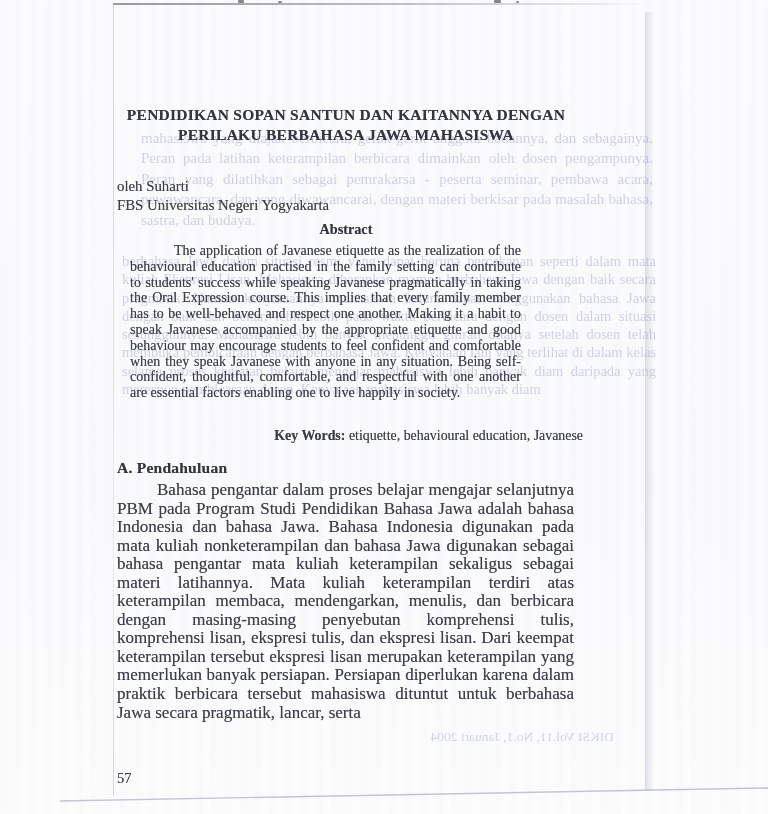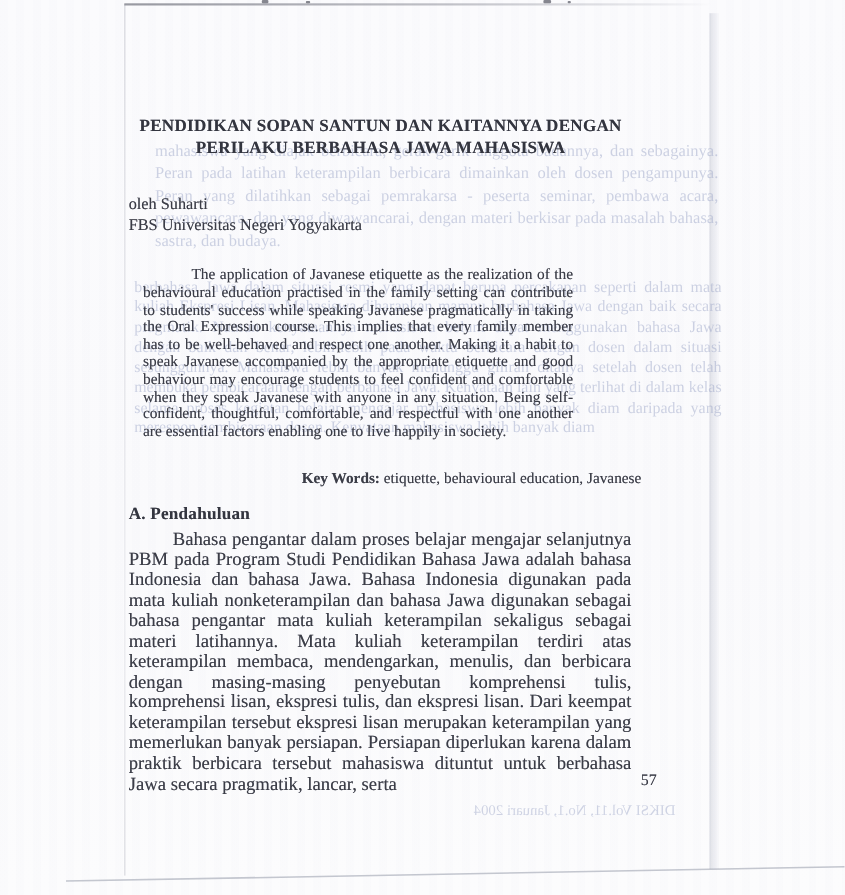--- a/index.html
+++ b/index.html
@@ -90,22 +90,22 @@
     left:117px; top:459px; width:458px;
     font-weight:bold; font-size:15.6px; letter-spacing:0.2px;
     color:#33353f;
   }
   .paragraph{
     left:117px; top:481px; width:457px;
     font-size:17px; line-height:18.55px;
     text-align:justify; text-indent:40px;
   }
   .page-number{
-    left:117px; top:702px; width:480px;
-    font-size:14.5px; text-align:right;
+    left:117px; top:770px; width:480px;
+    font-size:14.5px; text-align:left;
   }
 </style>
 </head>
 <body>
 
 <div class="scan">
 
   <div class="edge edge-top"></div>
   <div class="edge edge-left"></div>
   <div class="edge edge-right"></div>
@@ -124,20 +124,21 @@
   <div class="block title ink">
     <div>PENDIDIKAN SOPAN SANTUN DAN KAITANNYA DENGAN</div>
     <div>PERILAKU BERBAHASA JAWA MAHASISWA</div>
   </div>
 
   <div class="block byline ink">
     <div>oleh Suharti</div>
     <div>FBS Universitas Negeri Yogyakarta</div>
   </div>
 
+  <div class="block abstract-heading ink">Abstract</div>
 
   <div class="block abstract-body ink">The application of Javanese etiquette as the realization of the behavioural education practised in the family setting can contribute to students' success while speaking Javanese pragmatically in taking the Oral Expression course. This implies that every family member has to be well-behaved and respect one another. Making it a habit to speak Javanese accompanied by the appropriate etiquette and good behaviour may encourage students to feel confident and comfortable when they speak Javanese with anyone in any situation. Being self-confident, thoughtful, comfortable, and respectful with one another are essential factors enabling one to live happily in society.</div>
 
   <div class="block keywords ink">
     <span class="kw-label">Key Words:</span><span> etiquette, behavioural education, Javanese</span>
   </div>
 
   <div class="block section-heading ink">A. Pendahuluan</div>
 
   <div class="block paragraph ink">Bahasa pengantar dalam proses belajar mengajar selanjutnya PBM pada Program Studi Pendidikan Bahasa Jawa adalah bahasa Indonesia dan bahasa Jawa. Bahasa Indonesia digunakan pada mata kuliah nonketerampilan dan bahasa Jawa digunakan sebagai bahasa pengantar mata kuliah keterampilan sekaligus sebagai materi latihannya. Mata kuliah keterampilan terdiri atas keterampilan membaca, mendengarkan, menulis, dan berbicara dengan masing-masing penyebutan komprehensi tulis, komprehensi lisan, ekspresi tulis, dan ekspresi lisan. Dari keempat keterampilan tersebut ekspresi lisan merupakan keterampilan yang memerlukan banyak persiapan. Persiapan diperlukan karena dalam praktik berbicara tersebut mahasiswa dituntut untuk berbahasa Jawa secara pragmatik, lancar, serta</div>

